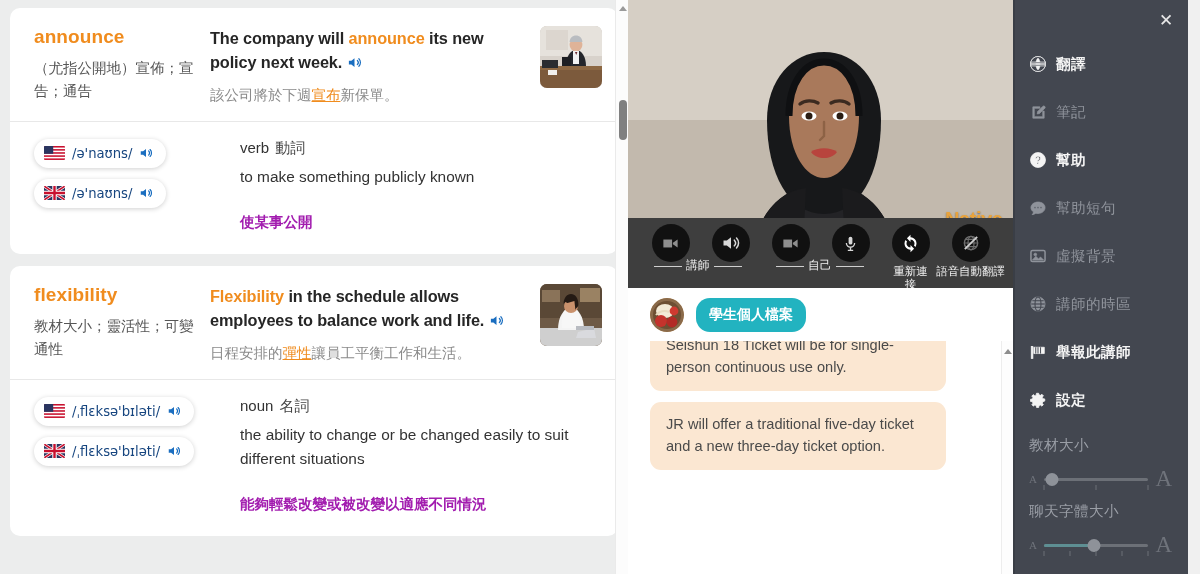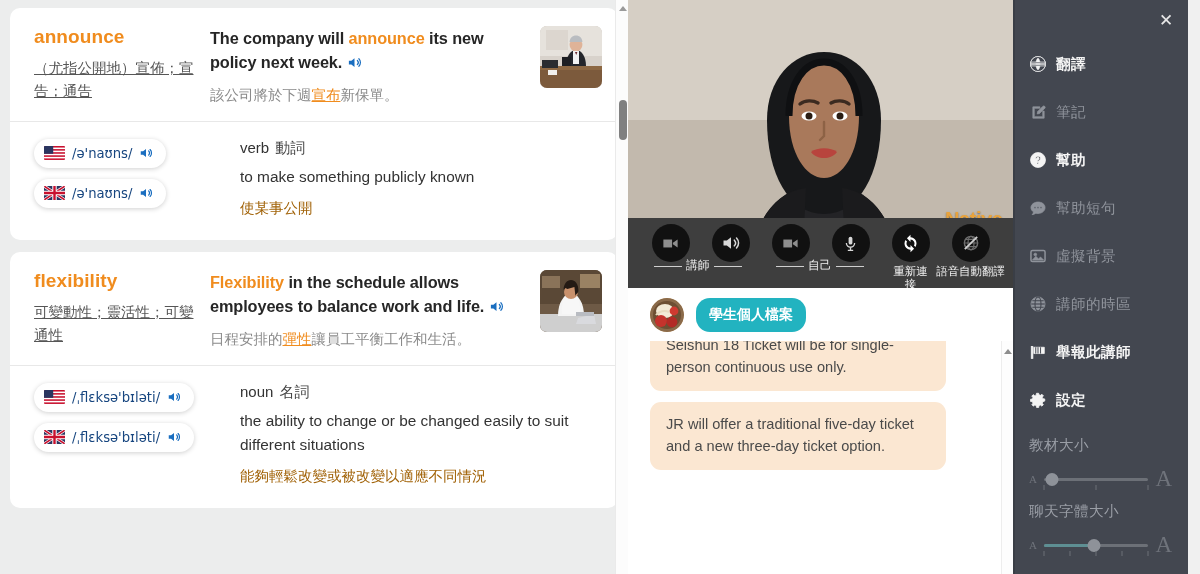--- a/index.html
+++ b/index.html
@@ -31,21 +31,20 @@
     color: #f08c1e;
     font-size: 19px;
     font-weight: bold;
     letter-spacing: .1px;
     margin-bottom: 9px;
   }
   .headword-zh {
     color: #565656;
     font-size: 14.5px;
     line-height: 1.62;
-    text-decoration: underline;
   }
   .card-mid { flex: 1 1 auto; padding-right: 10px; min-width: 0; }
   .sentence-en {
     font-size: 16.3px;
     font-weight: bold;
     color: #262626;
     line-height: 1.48;
     letter-spacing: -.1px;
   }
   .sentence-en .hl { color: #f08c1e; }
@@ -97,21 +96,21 @@
     color: #16457f;
     font-size: 13.2px;
     font-family: "DejaVu Sans", sans-serif;
     white-space: nowrap;
   }
   .pron-pill .spk { font-size: 13px; }
   .def-col { flex: 1 1 auto; padding-left: 6px; }
   .pos-line { font-size: 15px; color: #333; margin-bottom: 7px; }
   .pos-line .pos-zh { color: #444; margin-left: 6px; }
   .def-en { font-size: 15.4px; color: #333; line-height: 1.56; }
-  .def-zh { font-size: 14.5px; color: #a16207; margin-top: 9px; line-height: 1.5; }
+  .def-zh { font-size: 14.5px; color: #a21caf; margin-top: 23px; line-height: 1.5; font-weight: bold; }
 
   
   .lscroll {
     position: absolute; right: 0; top: 0; width: 13px; height: 574px;
     background: #fcfcfc; border-left: 1px solid #eaeaea;
   }
   .lscroll .arrow-up {
     position: absolute; top: 6px; left: 3px;
     width: 0; height: 0;
     border-left: 4px solid transparent;
@@ -350,21 +349,21 @@
           <div class="def-en">to make something publicly known</div>
           <div class="def-zh">使某事公開</div>
         </div>
       </div>
     </div>
 
     <div class="word-card">
       <div class="card-top">
         <div class="card-left">
           <div class="headword">flexibility</div>
-          <div class="headword-zh">可變動性；靈活性；可變通性</div>
+          <div class="headword-zh">教材大小；靈活性；可變通性</div>
         </div>
         <div class="card-mid">
           <div class="sentence-en"><span></span><span class="hl">Flexibility</span><span> in the schedule allows employees to balance work and life.</span>
             <span class="spk"><svg width="15" height="15" viewBox="0 0 24 24">
                   <path fill="#1a6ec0" d="M3 9v6h4l5 4V5L7 9H3z"></path>
                   <path fill="none" stroke="#1a6ec0" stroke-width="1.9" stroke-linecap="round" d="M16.5 8.5a5 5 0 0 1 0 7M19 6a8.5 8.5 0 0 1 0 12"></path>
                 </svg></span>
           </div>
           <div class="sentence-zh"><span>日程安排的</span><span class="hl">彈性</span><span>讓員工平衡工作和生活。</span></div>
         </div>

